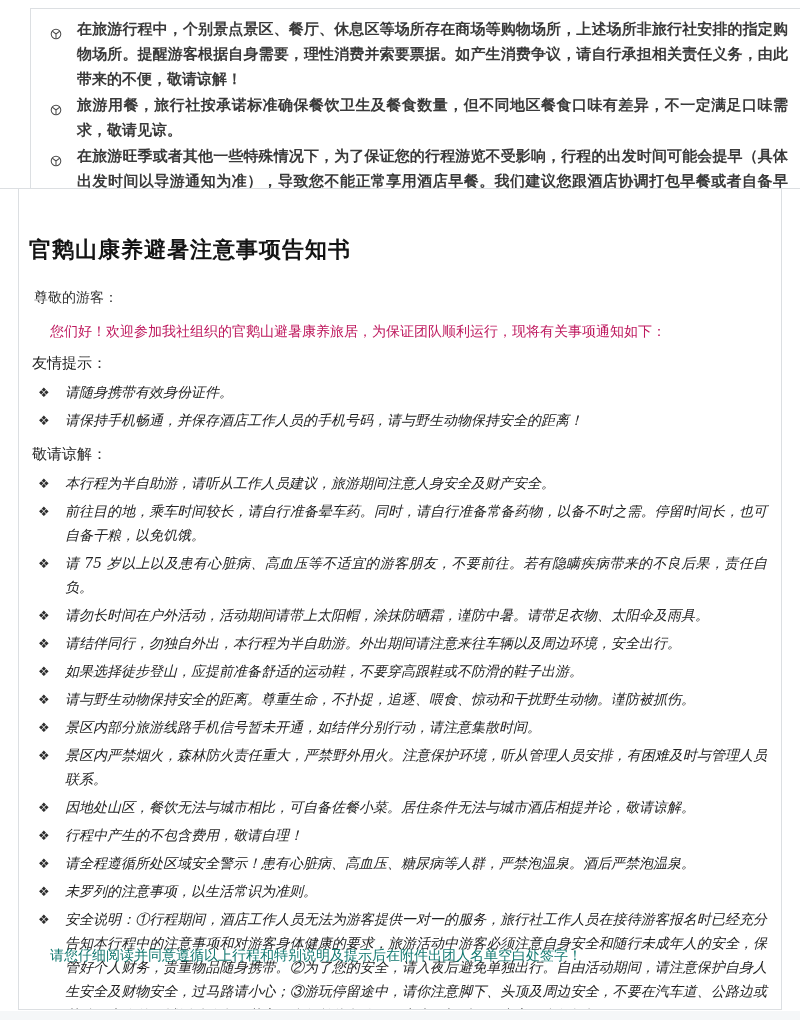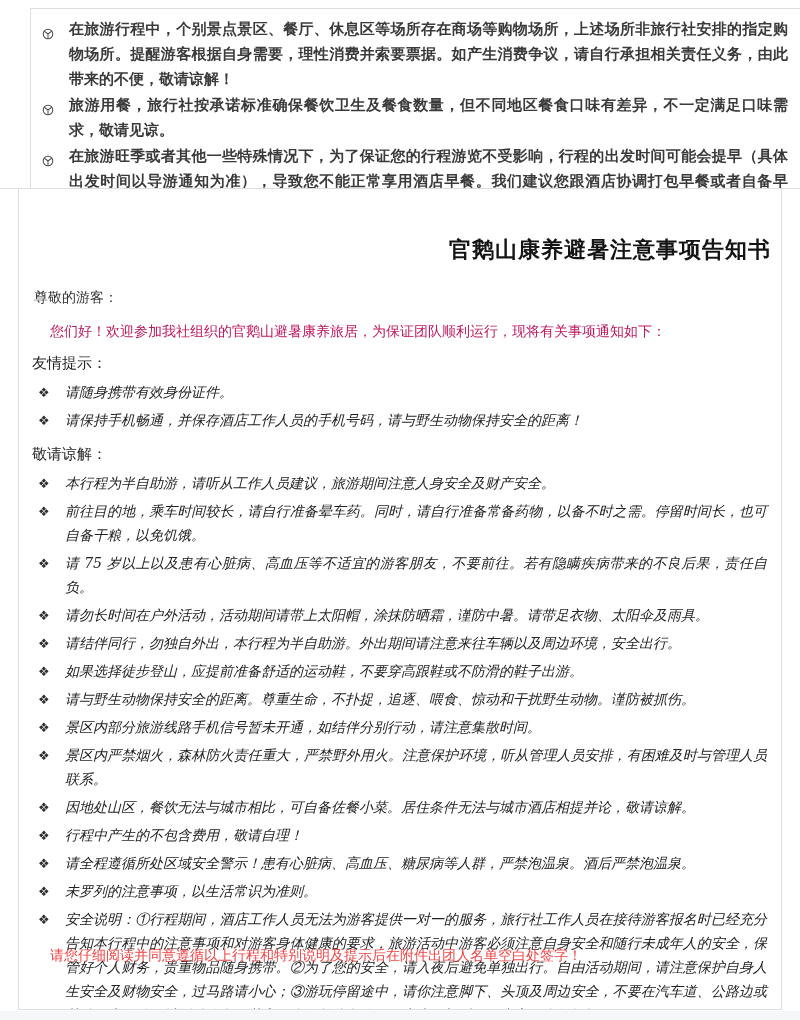--- a/index.html
+++ b/index.html
@@ -11,21 +11,21 @@
     overflow: hidden;
   }
   .page { position: relative; width: 800px; height: 1020px; background: #ffffff; }
 
   
   .top-card {
     position: absolute; top: 8px; left: 30px; right: 0; height: 180px;
     background: #fff;
     border-top: 1px solid #dcdfe2;
     border-left: 1px solid #dcdfe2;
-    padding: 7px 10px 0 0;
+    padding: 7px 10px 0 8px;
     overflow: hidden;
   }
   ul.top-list { list-style: none; margin: 0; padding: 0 2px 0 38px; }
   ul.top-list li {
     position: relative;
     font-size: 15px; font-weight: 600; color: #3a3a3a;
     line-height: 25px; margin: 0 0 1px 0;
     text-align: justify;
   }
   .circle-blt {
@@ -40,21 +40,21 @@
   .main-card {
     position: absolute; top: 189px; left: 18px; width: 764px; height: 821px;
     background: #fff;
     border-left: 1px solid #dcdfe2;
     border-right: 1px solid #dcdfe2;
     border-bottom: 1px solid #dcdfe2;
     padding: 0 10px;
     overflow: hidden;
   }
   .doc-title {
-    margin: 46px 0 0 0; text-align: right;
+    margin: 46px 0 0 0; text-align: left;
     font-size: 22px; font-weight: bold; color: #141414;
     letter-spacing: 1px;
   }
   .salutation { margin: 24px 0 16px 5px; font-size: 14px; color: #333; }
   .intro { margin: 12px 0 0 21px; font-size: 14px; color: #be185d; }
   .sec-heading { margin: 13px 0 0 3px; font-size: 15px; font-weight: normal; color: #1f1f1f; }
 
   ul.kai-list { list-style: none; margin: 7px 0 0 0; padding: 0 4px 0 36px; }
   ul.kai-list li {
     position: relative;
@@ -63,21 +63,21 @@
     line-height: 24px; margin: 4px 0;
     text-align: justify;
   }
   ul.kai-list .blt {
     position: absolute; left: -27px; top: 1px;
     font-style: normal; font-size: 13px; color: #2e2e2e;
     font-family: "DejaVu Sans", sans-serif;
   }
   .closing {
     position: absolute; left: 31px; right: 46px; bottom: 30px;
-    font-size: 14px; color: #ef4444;
+    font-size: 14px; color: #0f766e;
   }
 
   
   .bottom-gap { position: absolute; left: 0; bottom: 0; width: 800px; height: 9px; background: #f5f7f8; }
 </style>
 </head>
 <body>
 
 <div class="page">
 

